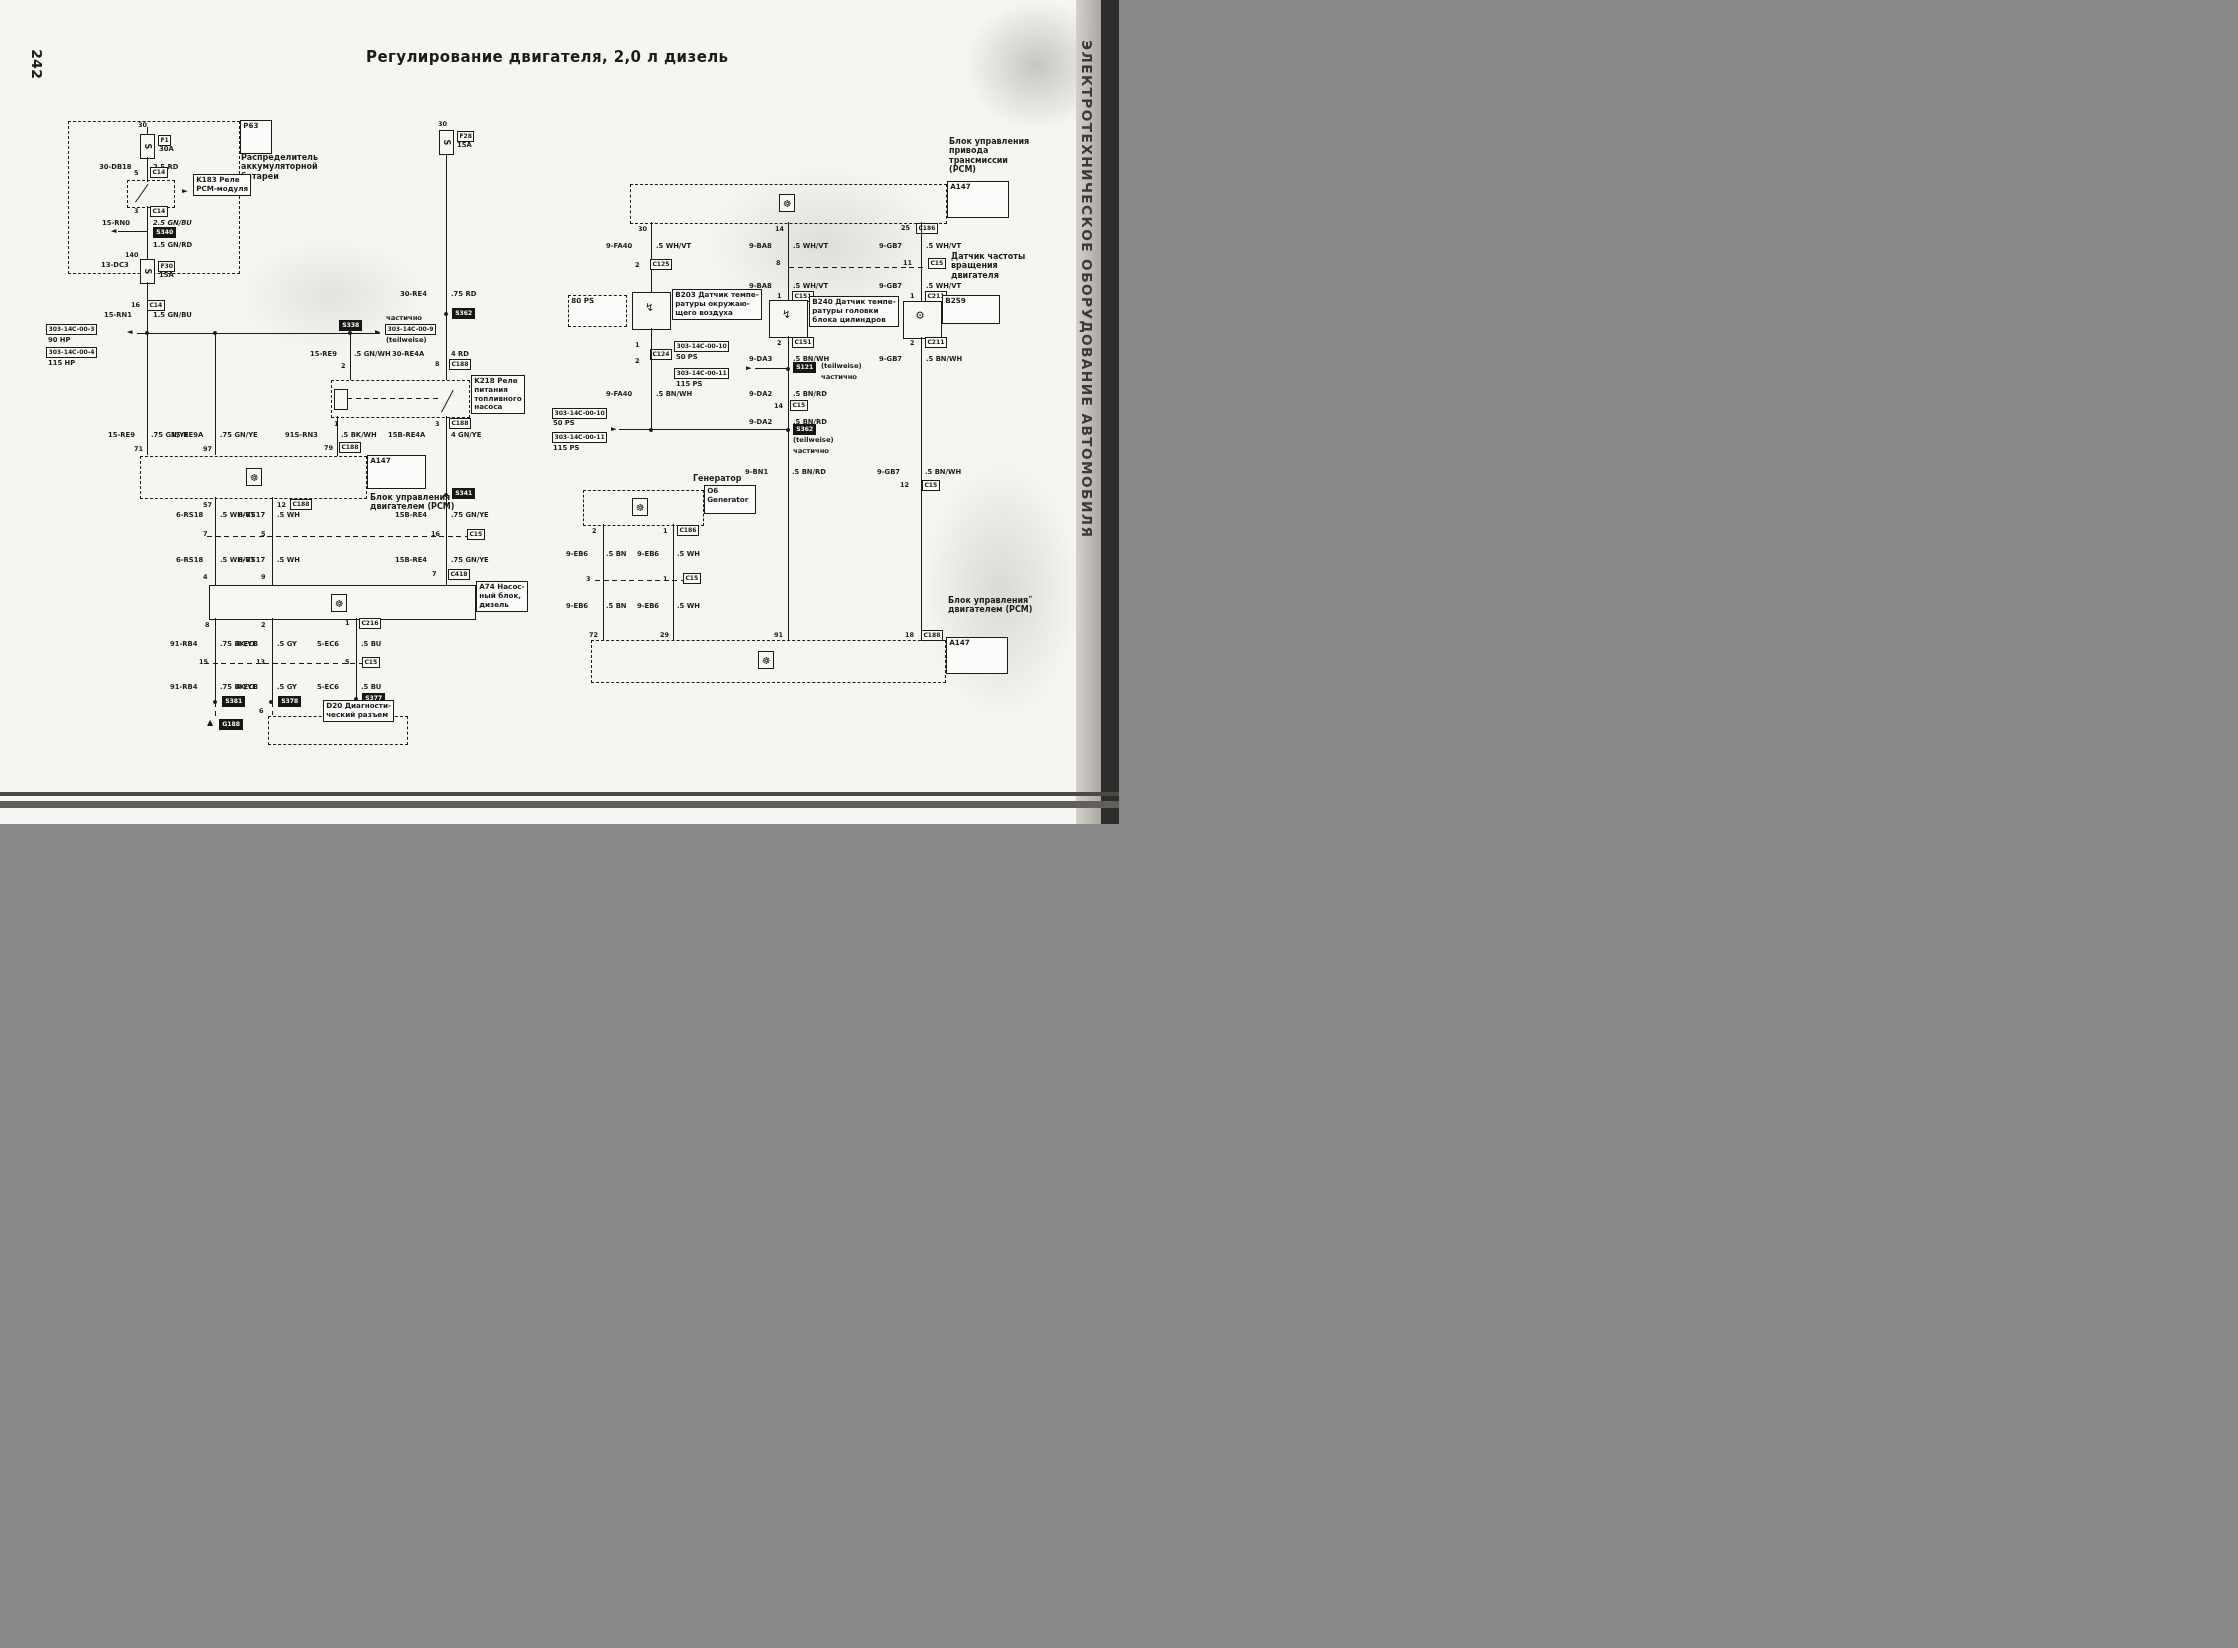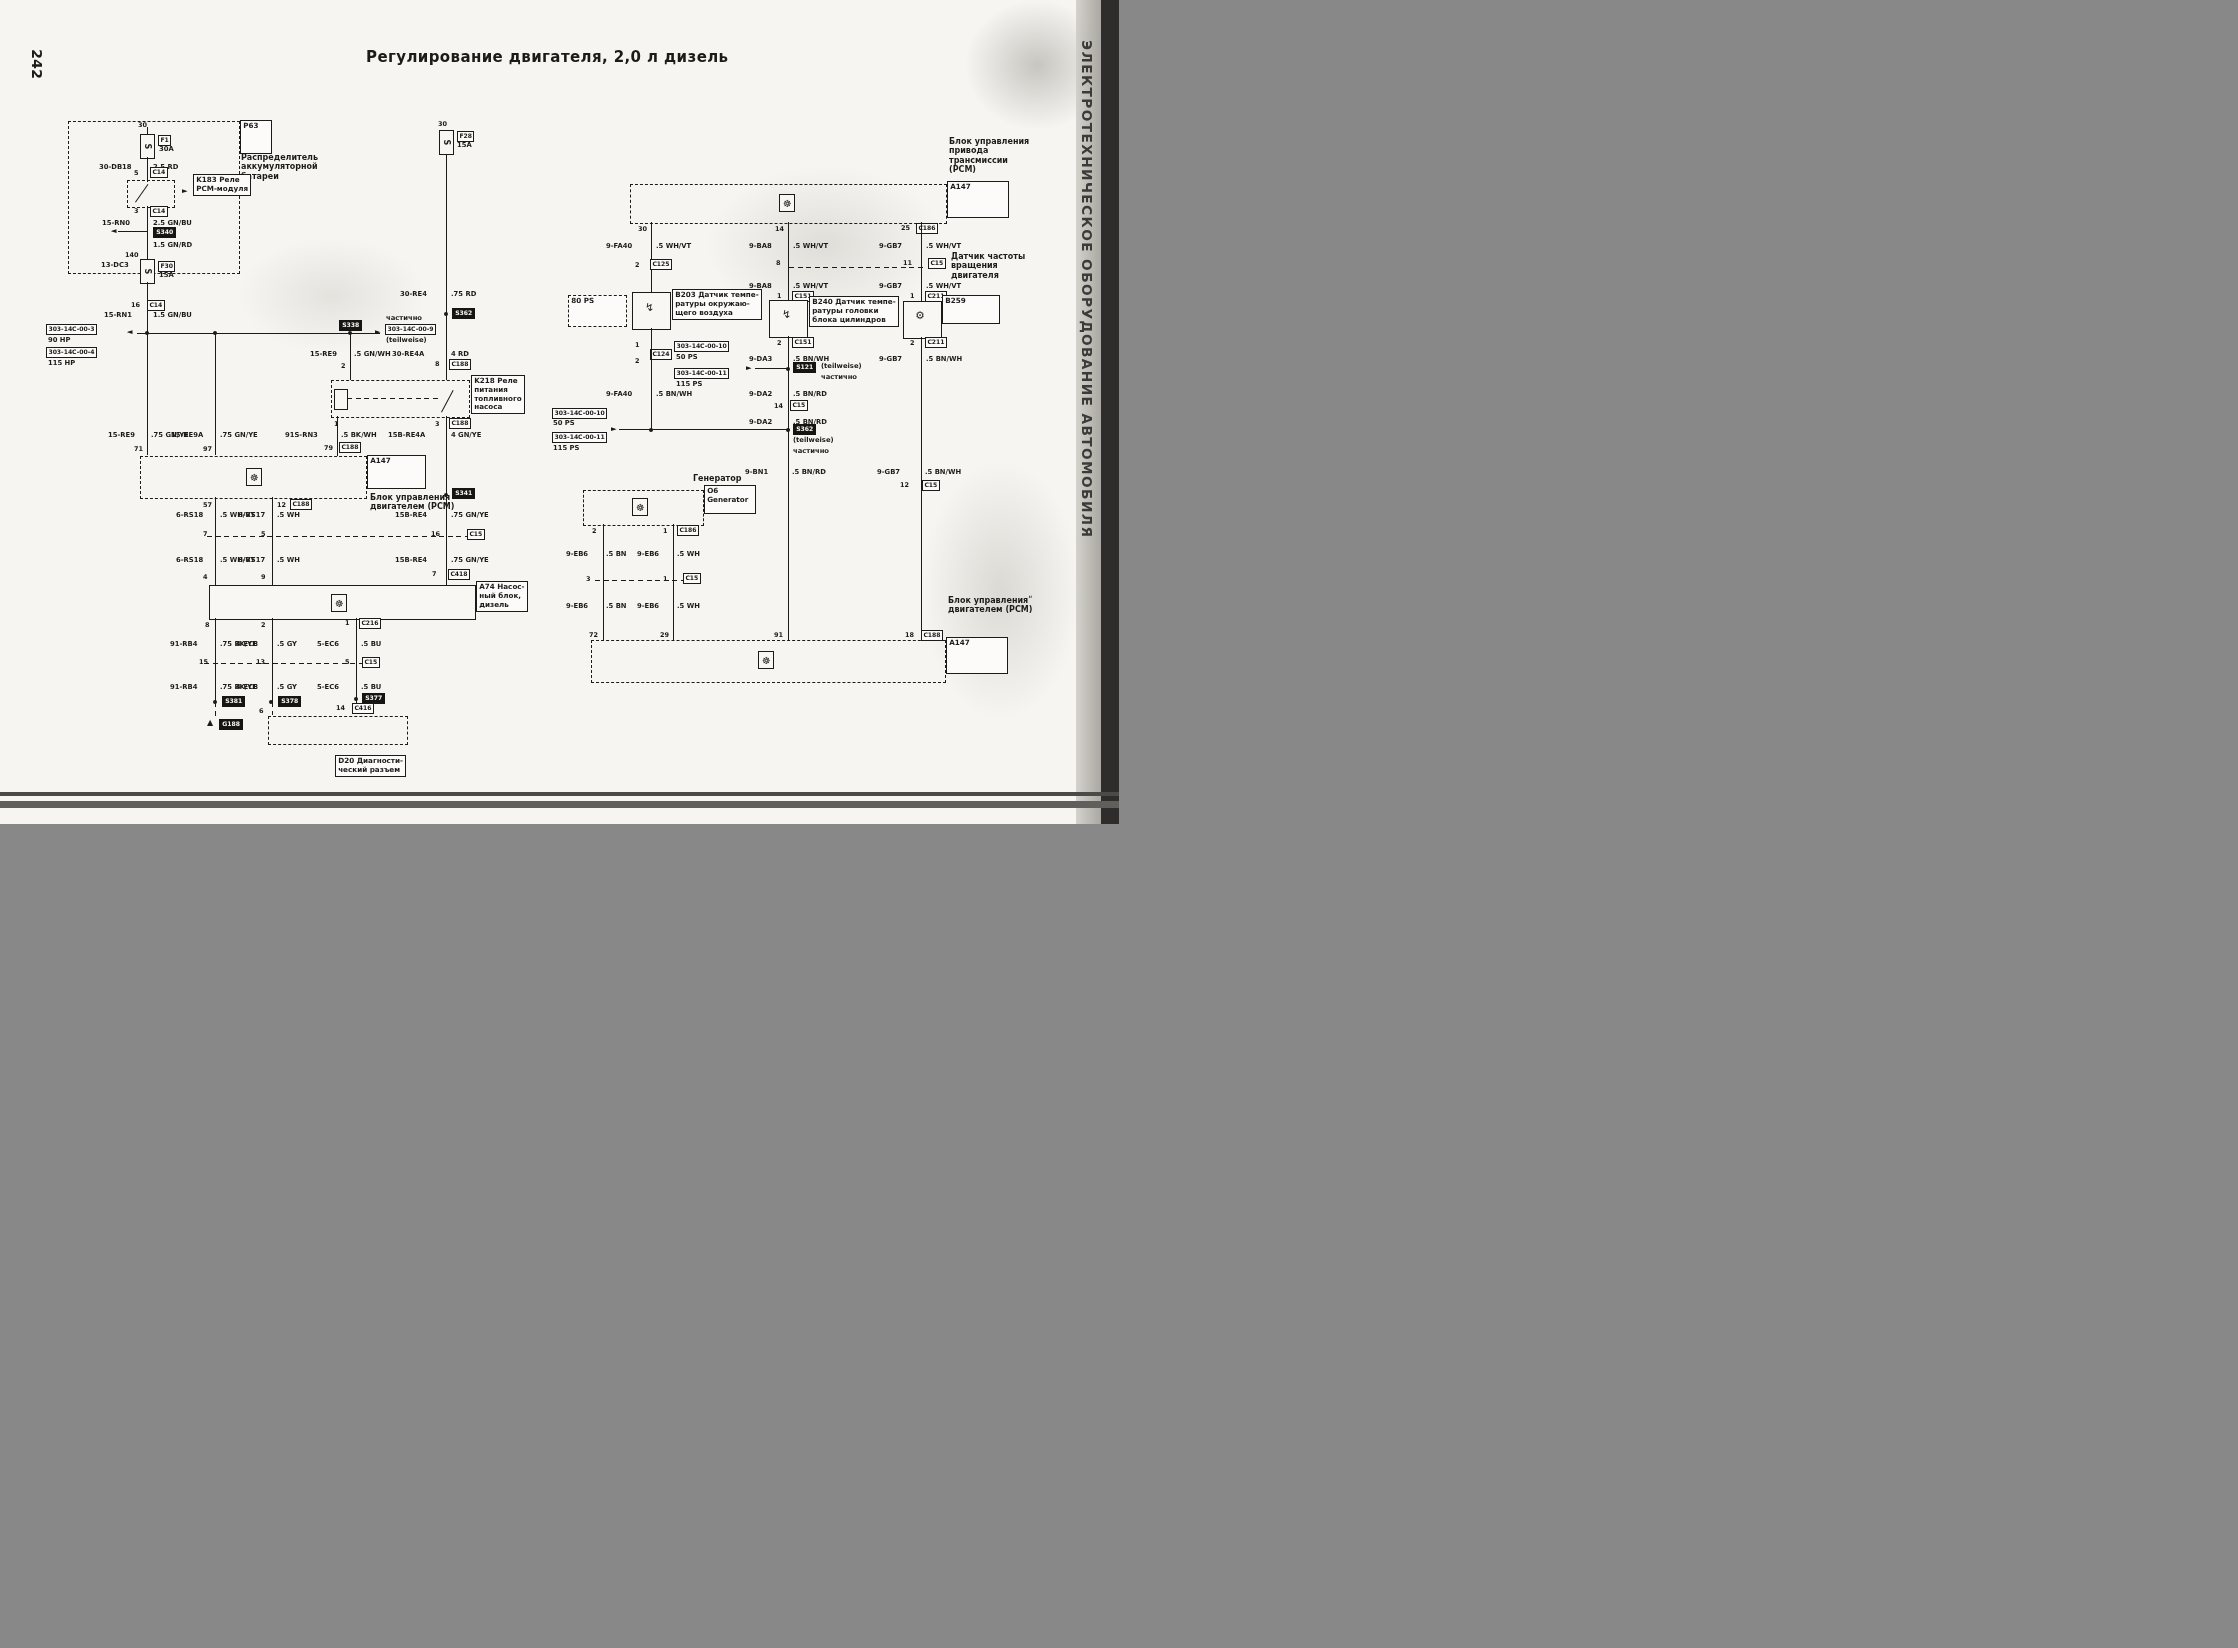--- a/index.html
+++ b/index.html
@@ -74,21 +74,21 @@
       <div class="abs boxd" style="left: 127px; top: 180px; width: 46px; height: 26px;"></div>
       <div class="abs diag" style="left: 135px; top: 202px; width: 21.6px; height: 1.4px; transform: rotate(-55deg);"></div>
       <div class="abs arr" style="left: 182px; top: 187px;">►</div>
       <div class="abs tagbox" style="left: 193px; top: 174px;">
         <div>K183 Реле</div>
         <div>РСМ-модуля</div>
       </div>
       <div class="abs pin" style="left: 134px; top: 207px;">3</div>
       <div class="abs tag" style="left: 150px; top: 206px;">C14</div>
       <div class="abs txt" style="left: 102px; top: 219px;">15-RN0</div>
-      <div class="abs txt" style="left: 153px; top: 219px;">2.5 GN/BU</div>
+      <div class="abs txt" style="left: 153px; top: 219px; font-style: italic;">2.5 GN/BU</div>
       <div class="abs wire" style="left: 118px; top: 231px; width: 29px; height: 1.4px;"></div>
       <div class="abs arr" style="left: 111px; top: 227px;">◄</div>
       <div class="abs tagdark" style="left: 153px; top: 227px;">S340</div>
       <div class="abs txt" style="left: 101px; top: 241px; margin-top: 20px;">13-DC3</div>
       <div class="abs txt" style="left: 153px; top: 241px;">1.5 GN/RD</div>
       <div class="abs pin" style="left: 125px; top: 251px;">140</div>
       <div class="abs fuse" style="left: 140px; top: 259px;">
         <span>S</span>
       </div>
       <div class="abs tag" style="left: 158px; top: 261px;">F30</div>
@@ -239,21 +239,21 @@
       <div class="abs tagdark" style="left: 362px; top: 693px;">S377</div>
       <div class="abs wire dashv" style="left: 215px; top: 702px; width: 1.4px; height: 17.3px;"></div>
       <div class="abs wire dashv" style="left: 272px; top: 702px; width: 1.4px; height: 13px;"></div>
       <div class="abs wire dashv" style="left: 356px; top: 700px; width: 1.4px; height: 11.5px;"></div>
       <div class="abs gnd" style="left: 207px; top: 719px;">▲</div>
       <div class="abs tagdark" style="left: 219px; top: 719px;">G188</div>
       <div class="abs pin" style="left: 259px; top: 707px;">6</div>
       <div class="abs pin" style="left: 336px; top: 704px;">14</div>
       <div class="abs tag" style="left: 352px; top: 703px;">C416</div>
       <div class="abs boxd" style="left: 268px; top: 716px; width: 138px; height: 27px;"></div>
-      <div class="abs tagbox" style="left: 323px; top: 755px; margin-left: 12px;">
+      <div class="abs tagbox" style="left: 323px; top: 700px;">
         <div>D20  Диагности-</div>
         <div>ческий разъем</div>
       </div>
       <div class="abs big" style="left: 949px; top: 137px;">
         <div>Блок управления</div>
         <div>привода</div>
         <div>трансмиссии</div>
         <div>(РСМ)</div>
       </div>
       <div class="abs boxd" style="left: 630px; top: 184px; width: 315px; height: 38px;"></div>

